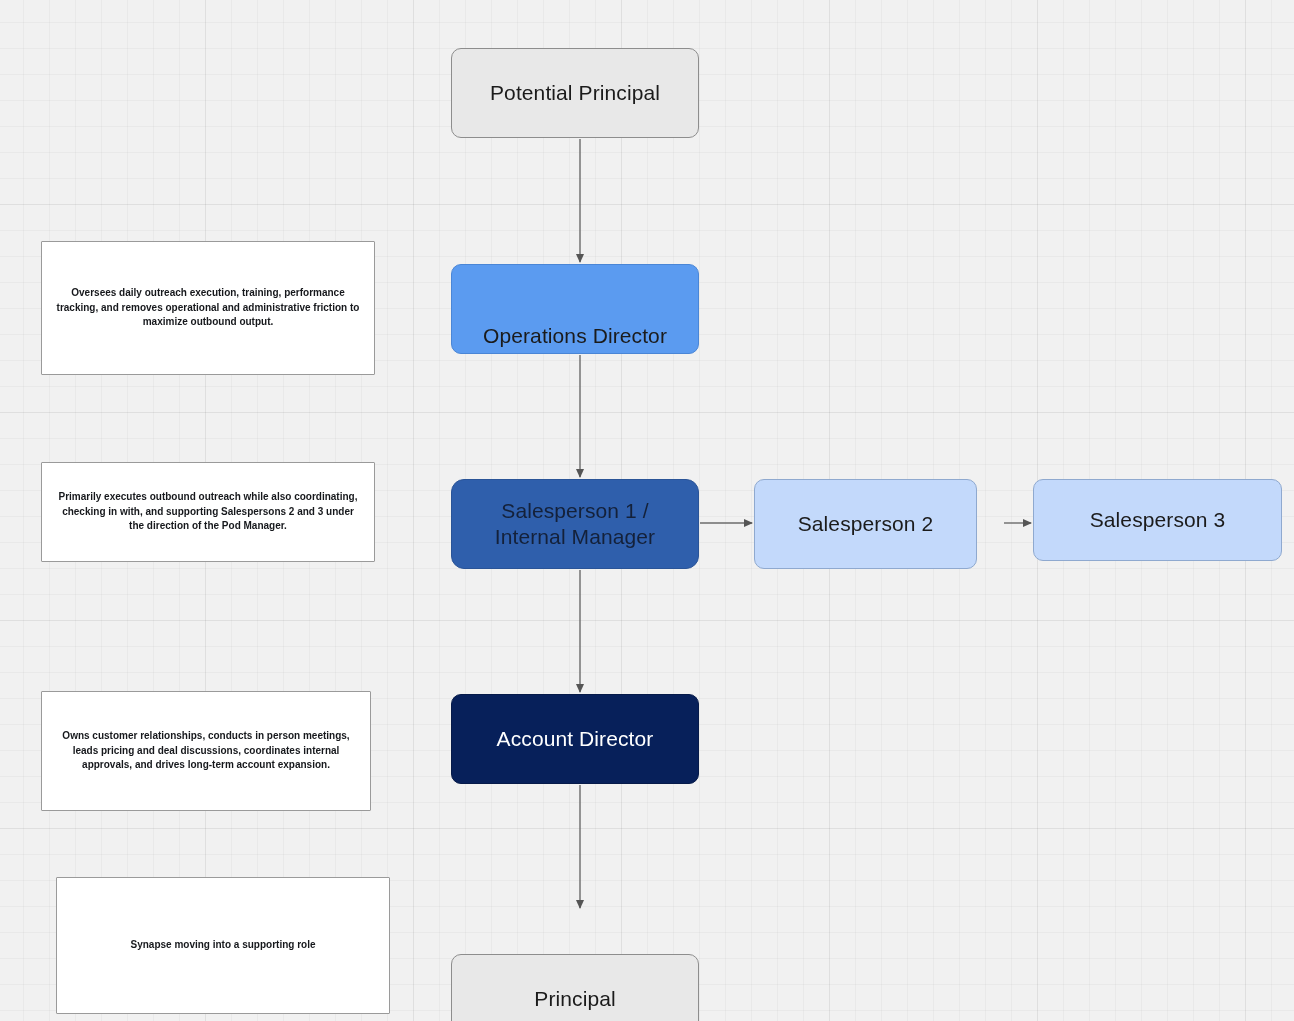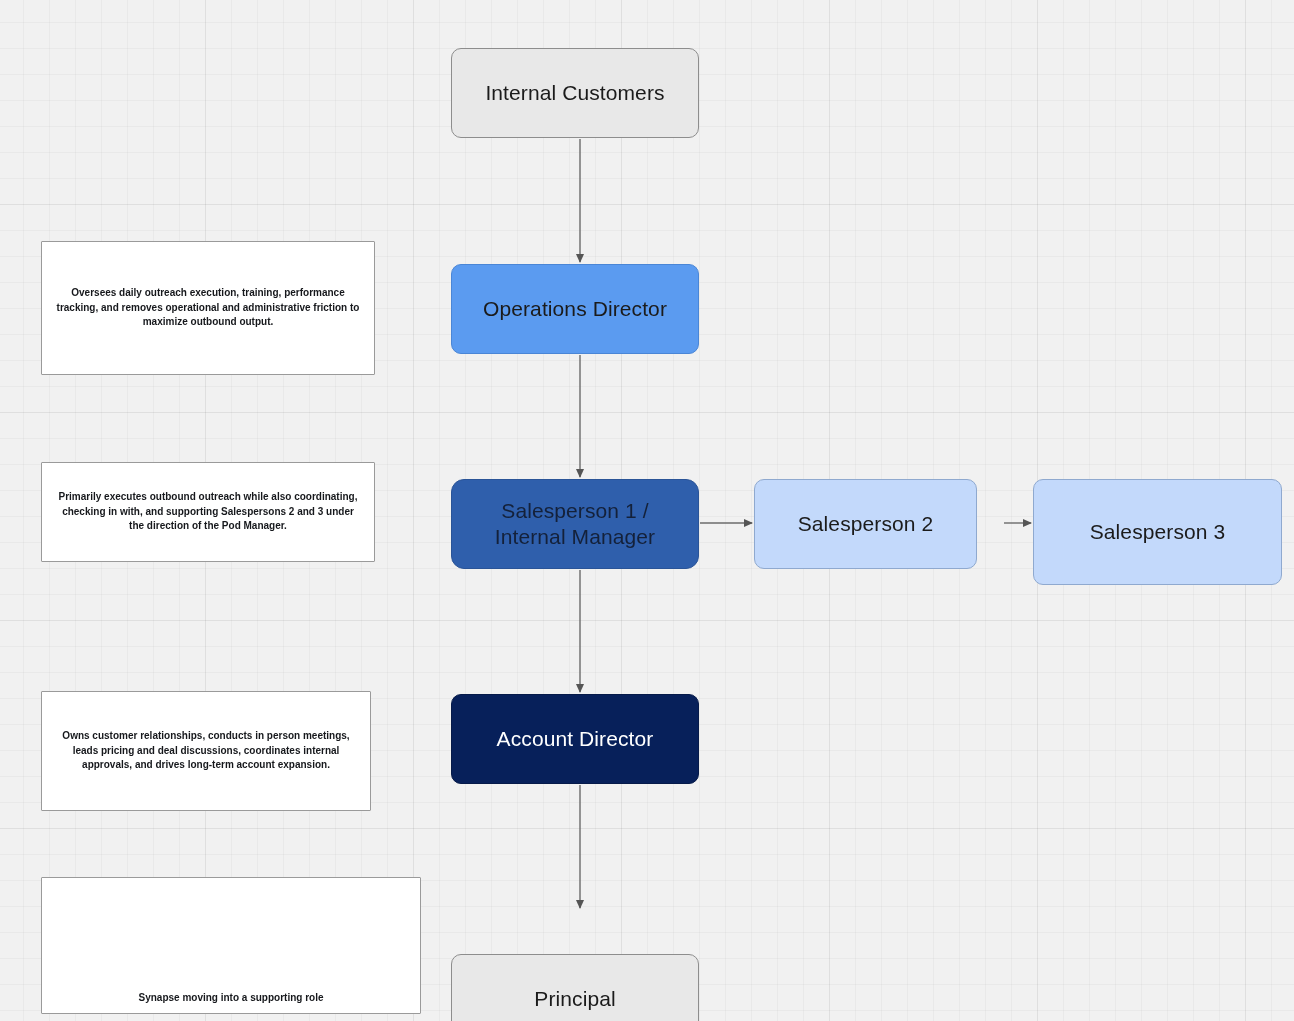--- a/index.html
+++ b/index.html
@@ -58,20 +58,21 @@
     padding: 4px 10px;
   }
 
   .node-grey {
     background: #e8e8e8;
     border-color: #8d8d8d;
   }
   .node-blue-mid {
     background: #5b9bf0;
     border-color: #4a86d6;
+    align-items: flex-end;
   }
   .node-blue-dark {
     background: #2f5fac;
     border-color: #2a5497;
     color: #14213a;
   }
   .node-blue-light {
     background: #c3d9fb;
     border-color: #8fa9cf;
   }
@@ -114,37 +115,37 @@
       <path d="M 580,139 L 580,262"></path>
       <path d="M 580,355 L 580,477"></path>
       <path d="M 580,570 L 580,692"></path>
       <path d="M 580,785 L 580,908"></path>
       <path d="M 700,523 L 752,523"></path>
       <path d="M 1004,523 L 1031,523"></path>
     </g>
   </svg>
 
   <div class="node node-grey" style="left:451px; top:48px; width:248px; height:90px;">
-    <span>Internal Customers</span>
+    <span>Potential Principal</span>
   </div>
 
   <div class="node node-blue-mid" style="left:451px; top:264px; width:248px; height:90px;">
     <span>Operations Director</span>
   </div>
 
   <div class="node node-blue-dark" style="left:451px; top:479px; width:248px; height:90px;border-radius:13px;">
     <span style="white-space:pre-line;">Salesperson 1 /
 Internal Manager</span>
   </div>
 
   <div class="node node-blue-light" style="left:754px; top:479px; width:223px; height:90px;">
     <span>Salesperson 2</span>
   </div>
 
-  <div class="node node-blue-light" style="left:1033px; top:479px; width:249px; height:106px;">
+  <div class="node node-blue-light" style="left:1033px; top:479px; width:249px; height:82px;">
     <span>Salesperson 3</span>
   </div>
 
   <div class="node node-navy" style="left:451px; top:694px; width:248px; height:90px;">
     <span>Account Director</span>
   </div>
 
   <div class="node node-grey" style="left:451px; top:910px; width:248px; height:90px;margin-top:44px;">
     <span>Principal</span>
   </div>
@@ -154,17 +155,17 @@
   </div>
 
   <div class="note" style="left:41px; top:462px; width:334px; height:100px;">
     <span>Primarily executes outbound outreach while also coordinating, checking in with, and supporting Salespersons 2 and 3 under the direction of the Pod Manager.</span>
   </div>
 
   <div class="note" style="left:41px; top:691px; width:330px; height:120px;">
     <span>Owns customer relationships, conducts in person meetings, leads pricing and deal discussions, coordinates internal approvals, and drives long-term account expansion.</span>
   </div>
 
-  <div class="note" style="left:41px; top:877px; width:380px; height:137px;align-items:flex-end;">
+  <div class="note" style="left:56px; top:877px; width:334px; height:137px;">
     <span>Synapse moving into a supporting role</span>
   </div>
 
 </div>
 
 </body></html>

